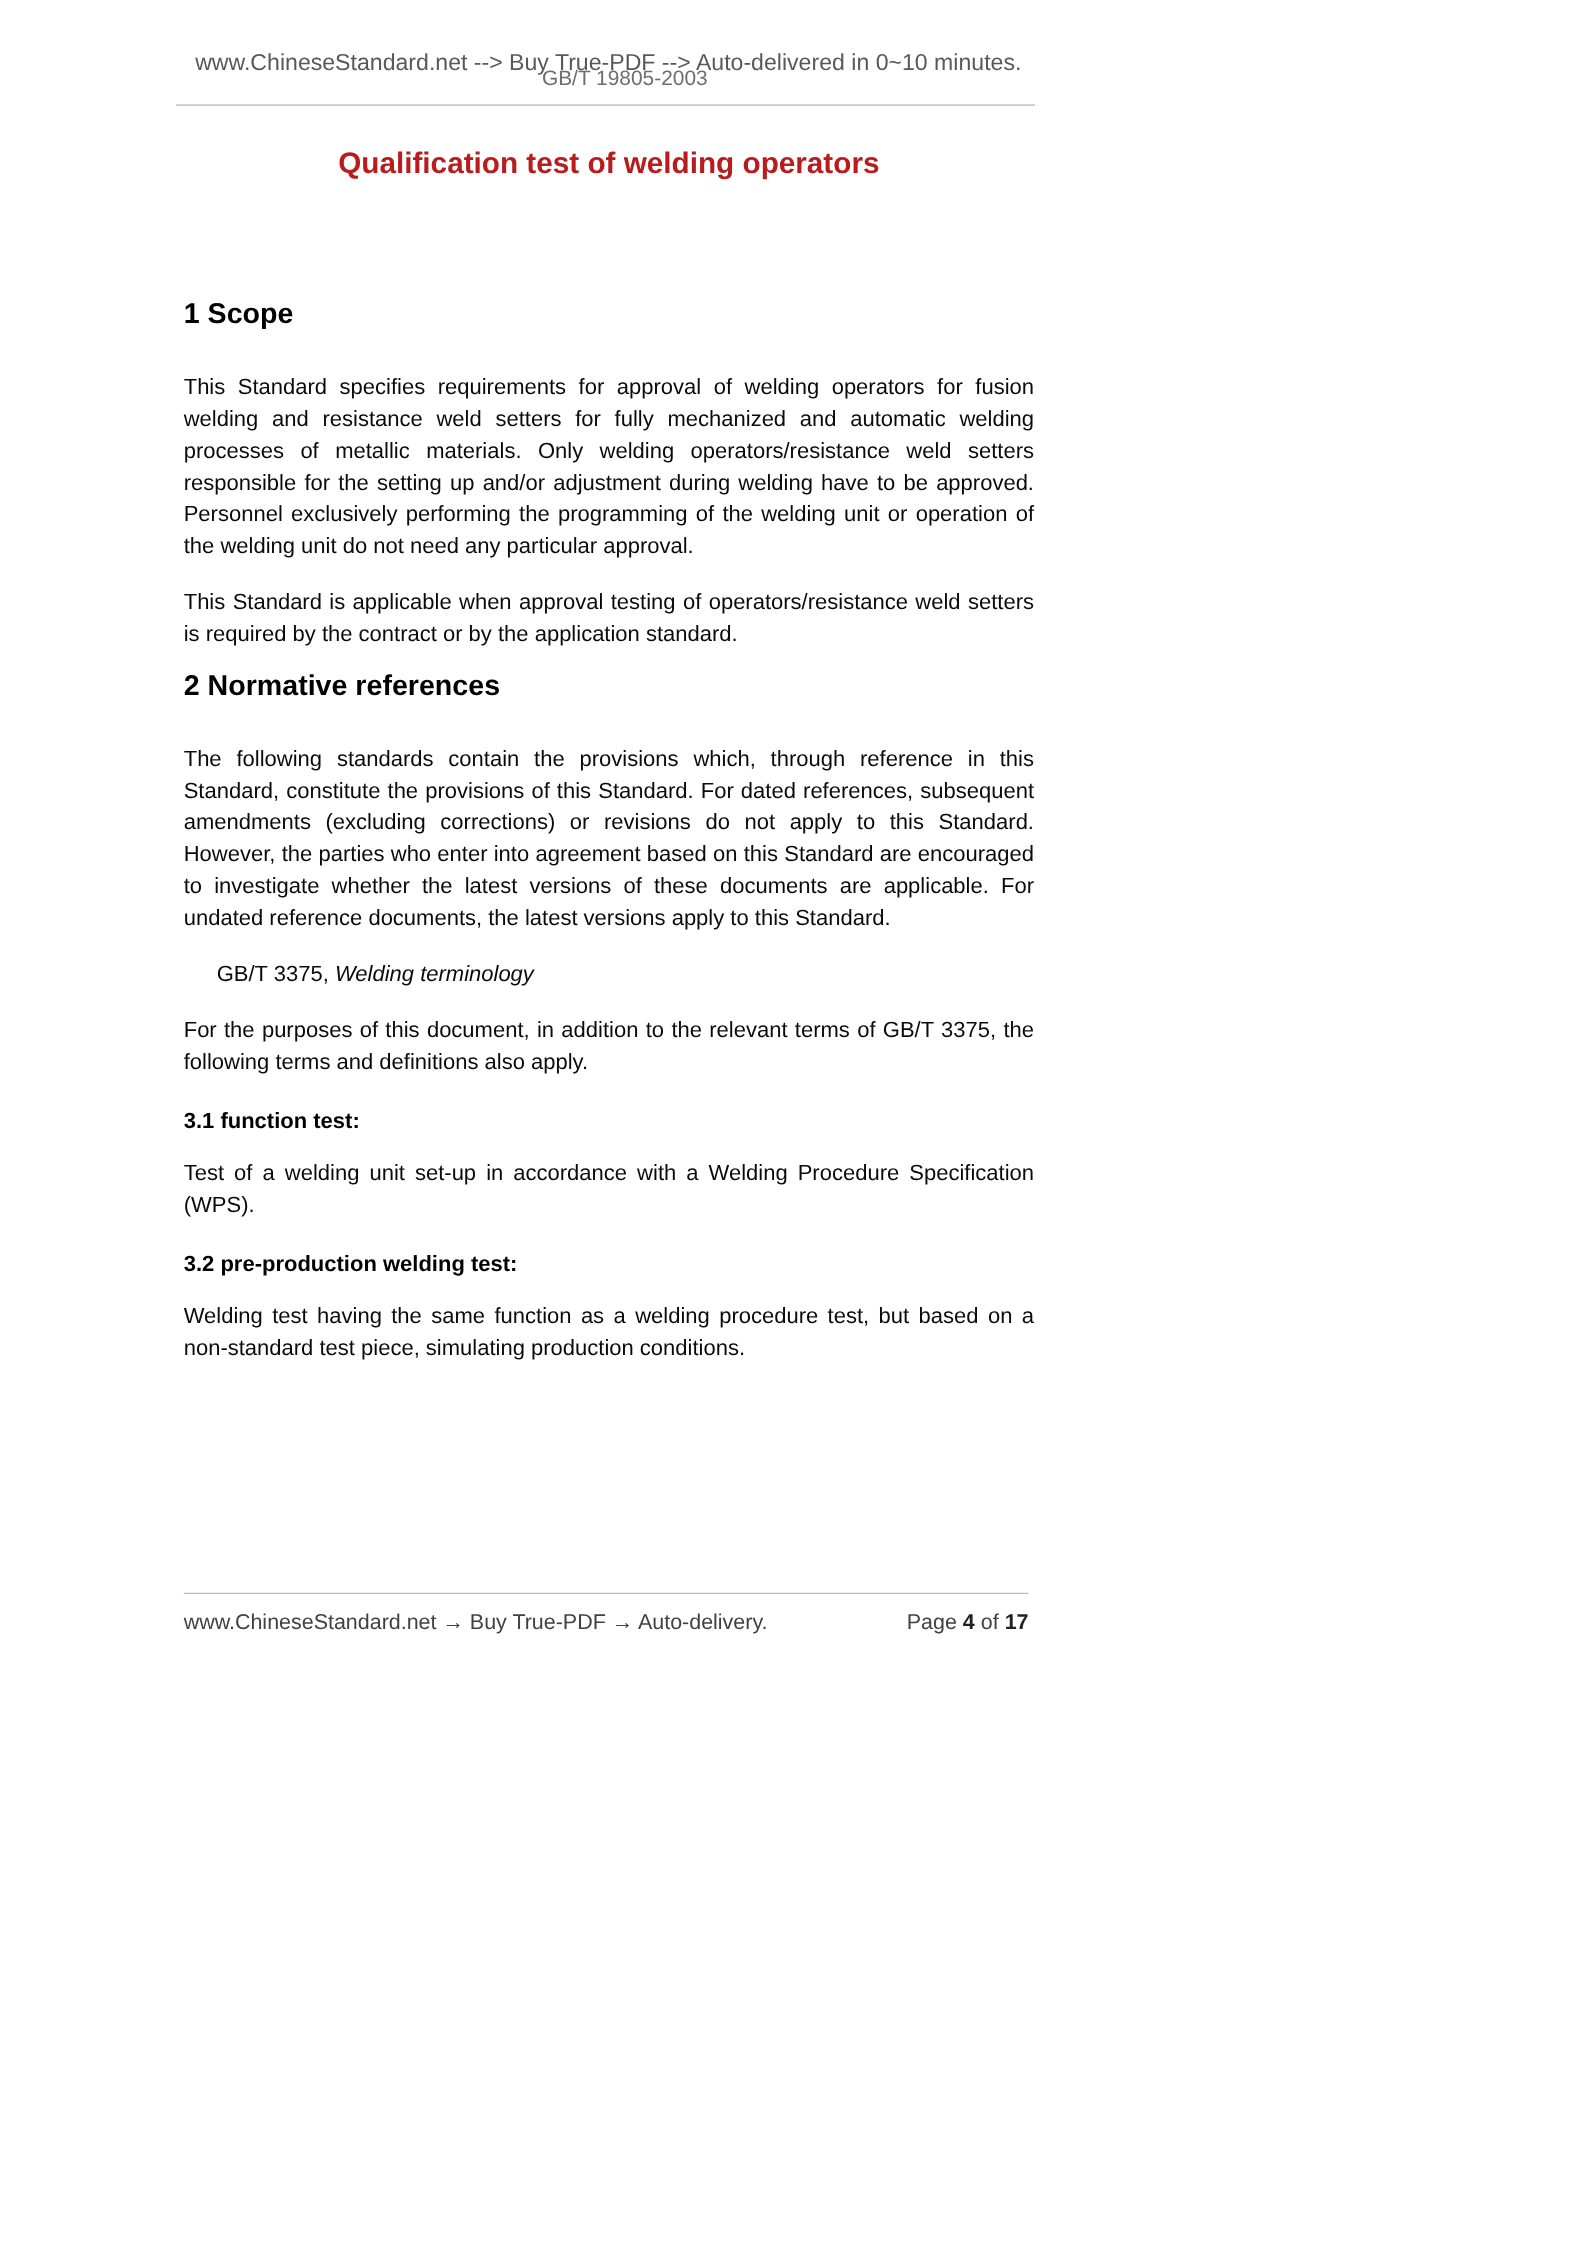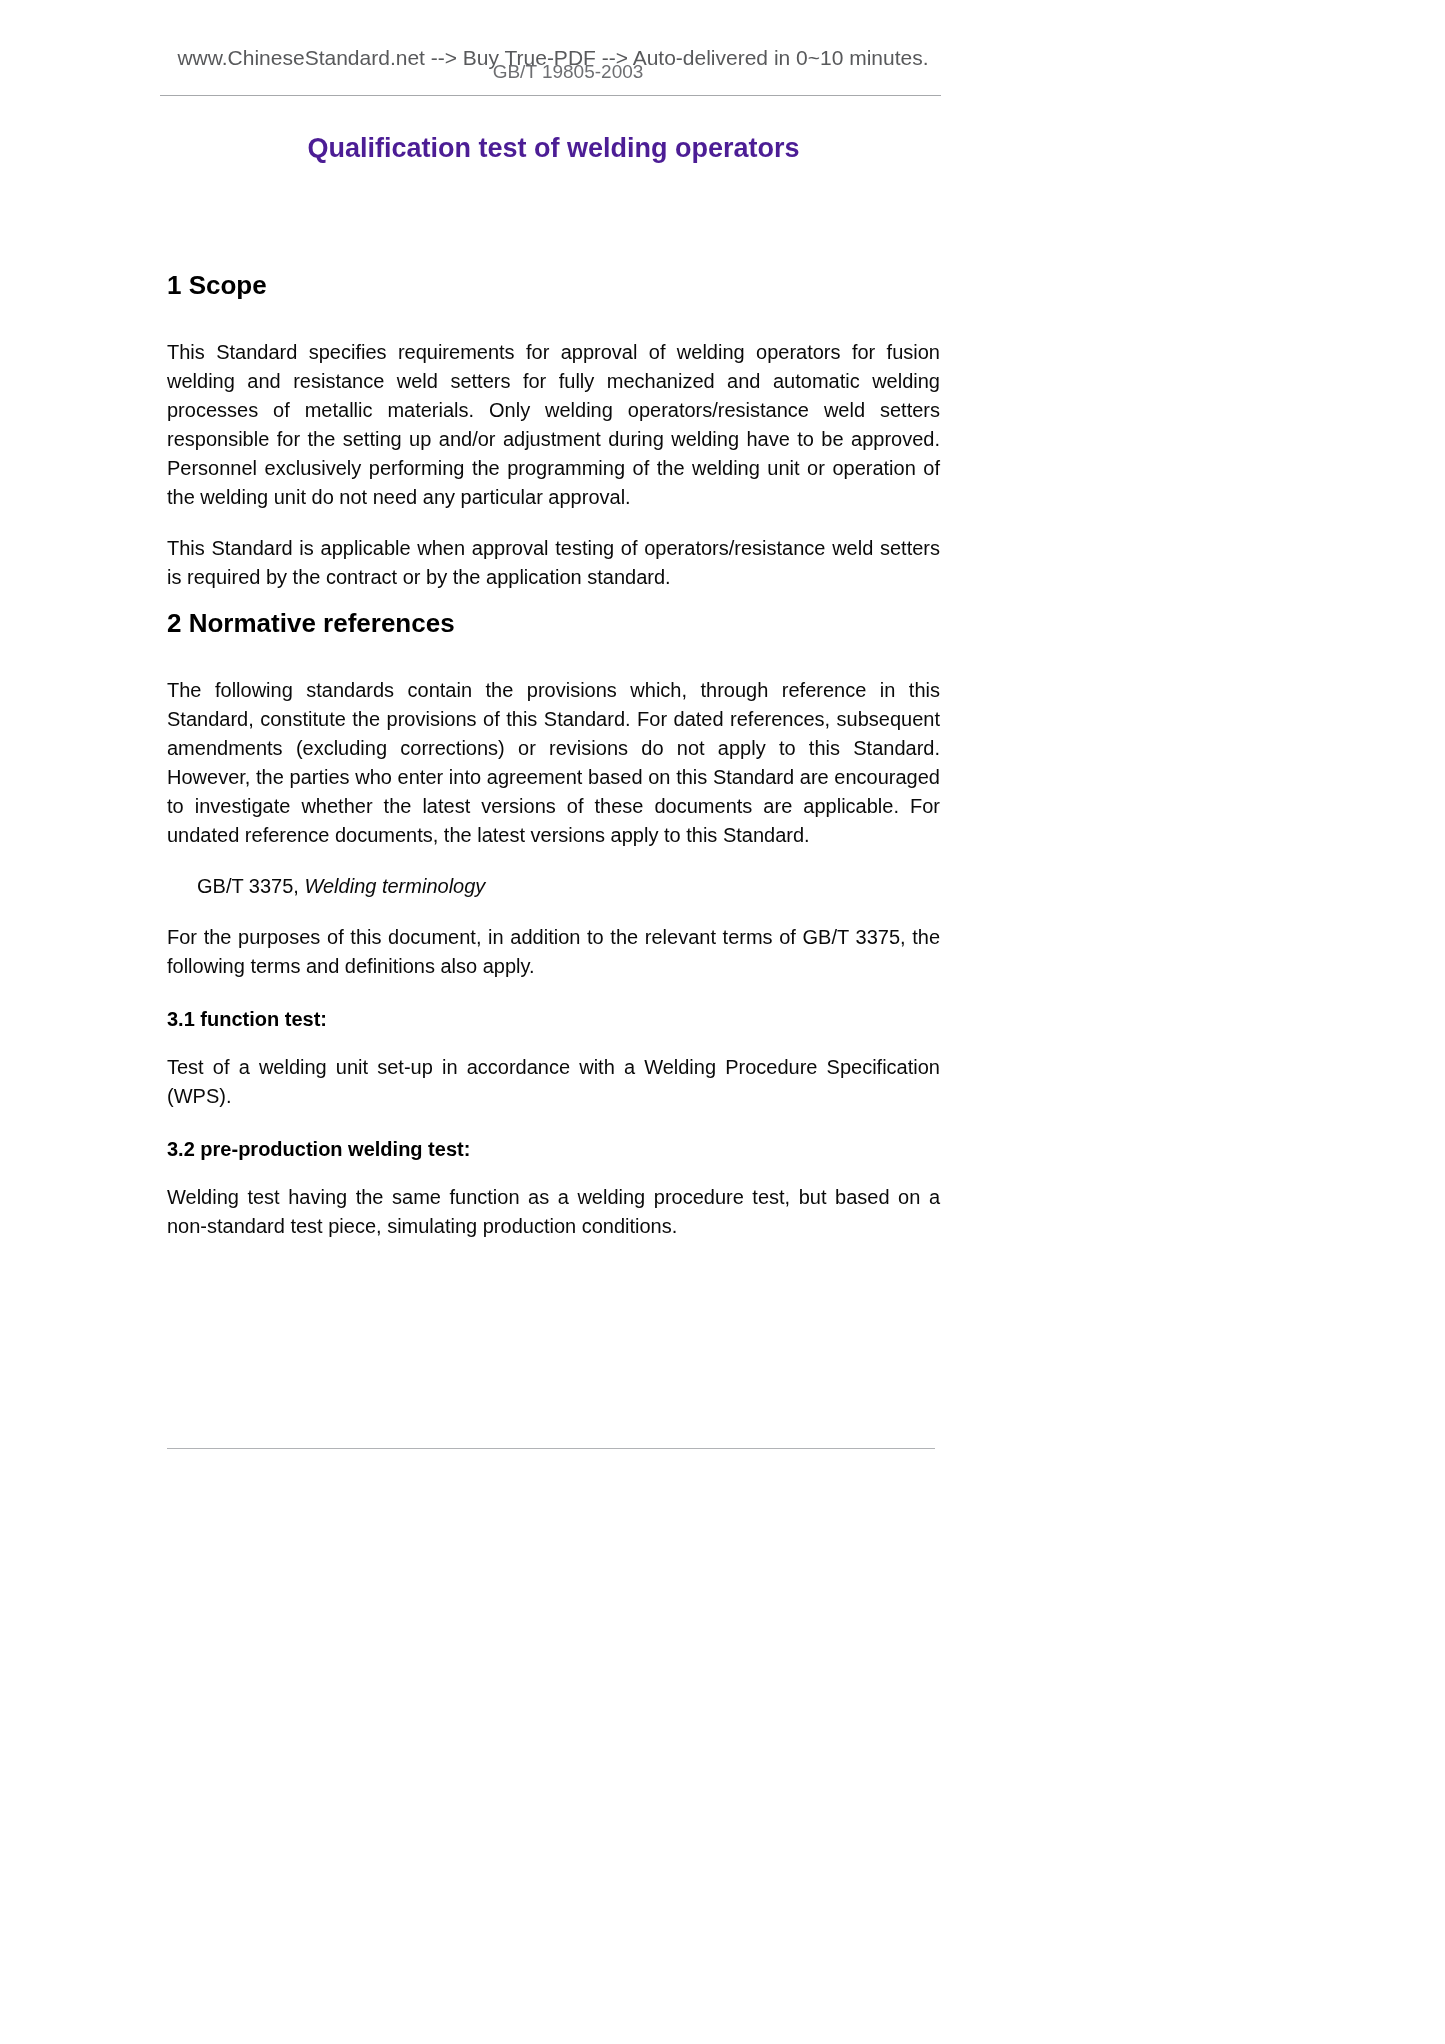--- a/index.html
+++ b/index.html
@@ -52,21 +52,21 @@
     left: 167px;
     top: 0;
     width: 773px;
   }
   .doc-title {
     margin-top: 133px;
     text-align: center;
     font-size: 27px;
     line-height: 31px;
     font-weight: bold;
-    color: #4c1d95;
+    color: #b91c1c;
   }
   .sec {
     font-size: 26px;
     line-height: 30px;
     font-weight: bold;
     margin: 16px 0 38px 0;
   }
   .sec.first {
     margin-top: 106px;
   }
@@ -147,14 +147,18 @@
 
     <div class="sub">3.2 pre-production welding test:</div>
 
     <p>Welding test having the same function as a welding procedure test, but based on a non-standard test piece, simulating production conditions.</p>
 
 
   </div>
 
   <div class="footer-rule"></div>
 
+  <div class="footer">
+    <div class="left"><span>www.ChineseStandard.net</span> <span>→</span> <span>Buy True-PDF</span> <span>→</span> <span>Auto-delivery.</span></div>
+    <div class="right"><span>Page</span> <span class="bold-num">4</span> <span>of</span> <span class="bold-num">17</span></div>
+  </div>
 
 </div>
 
 </body></html>

